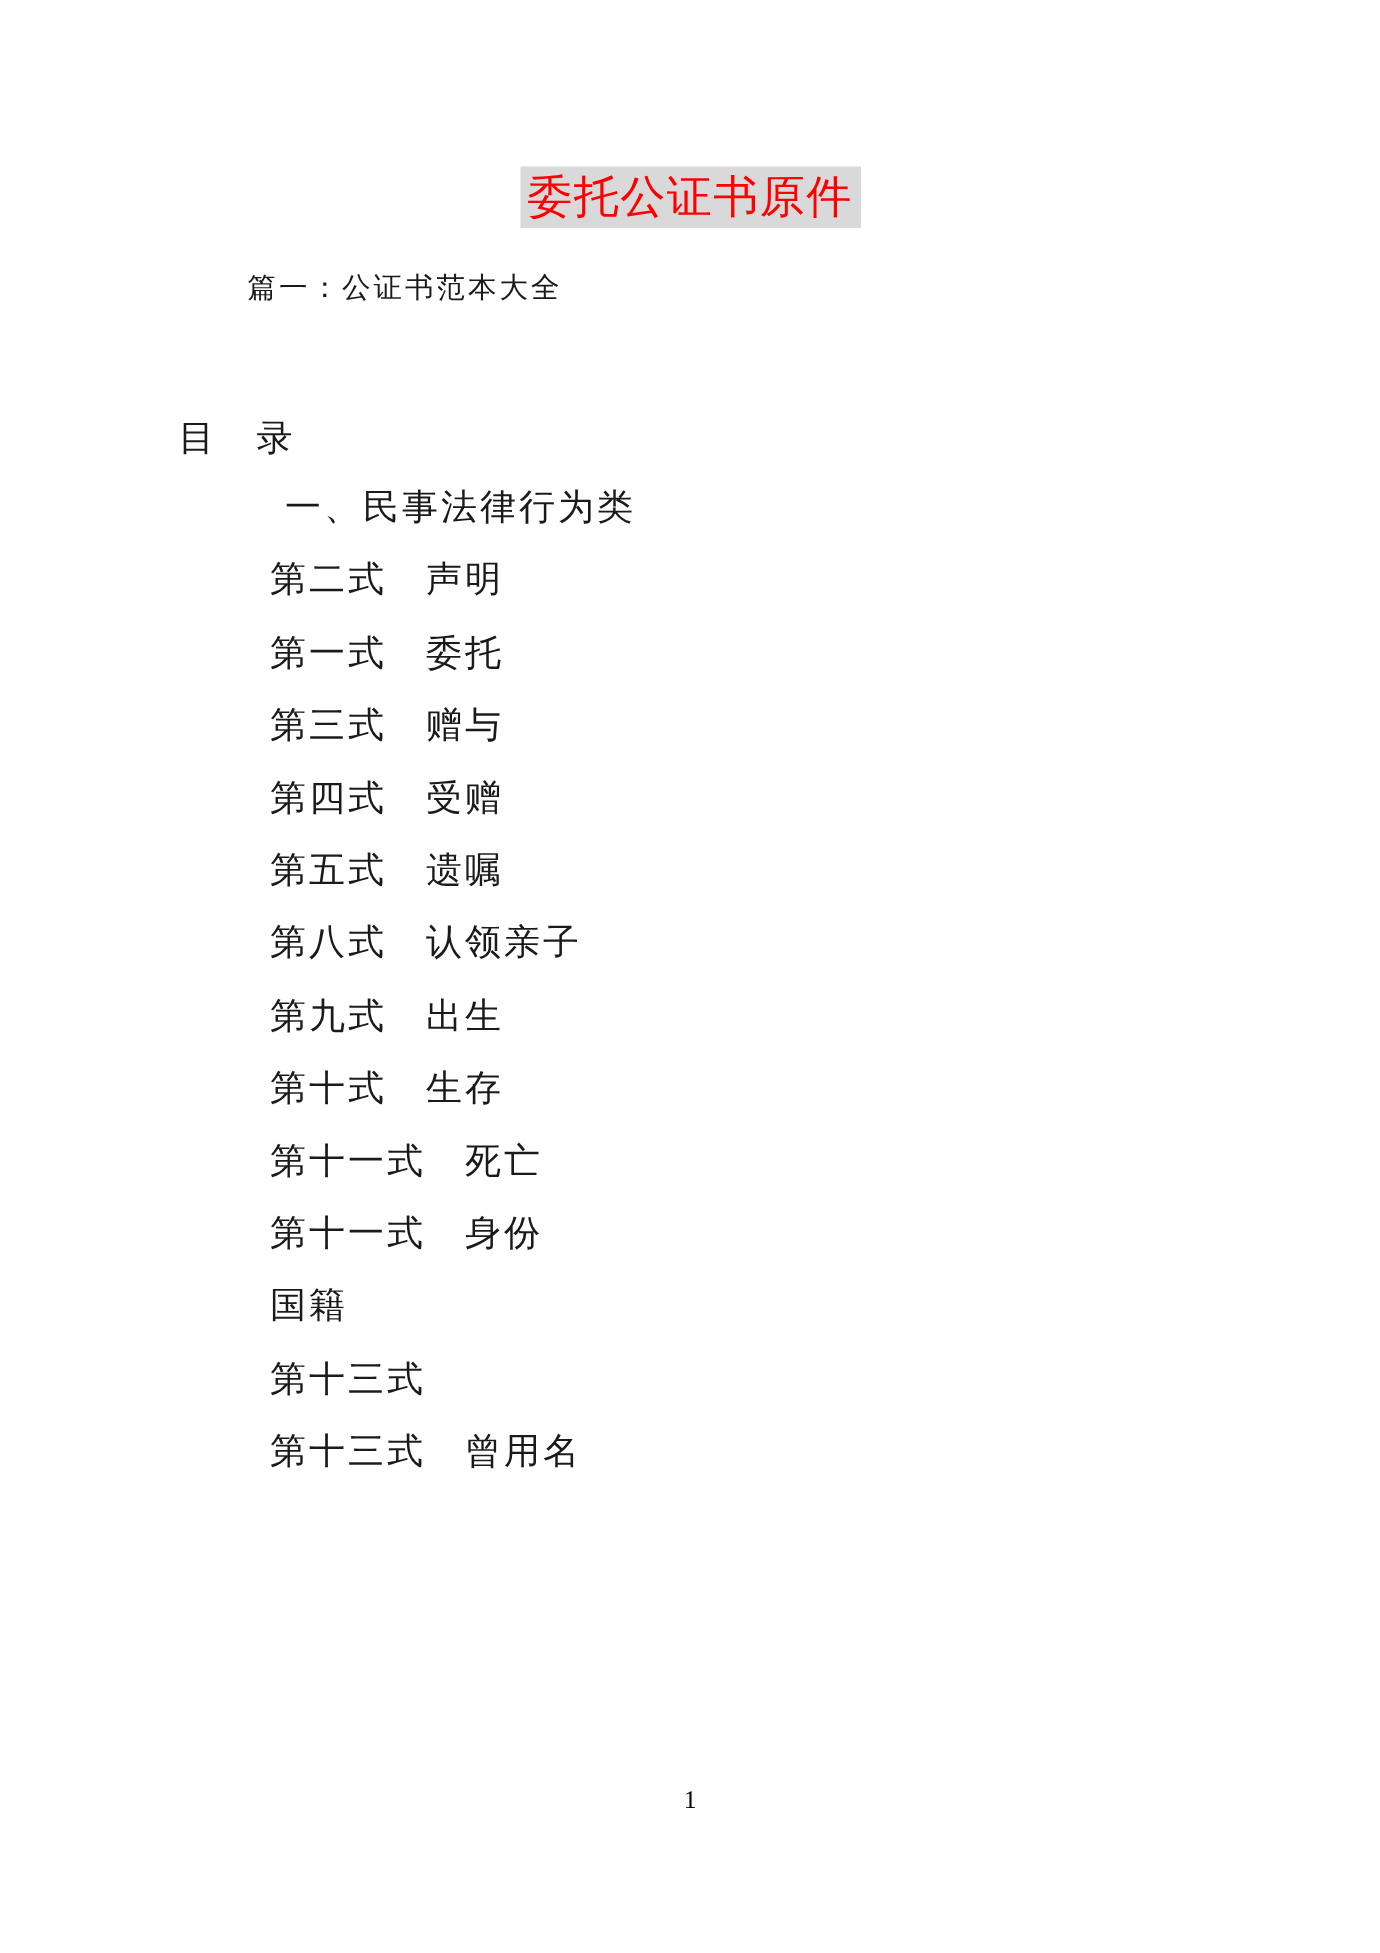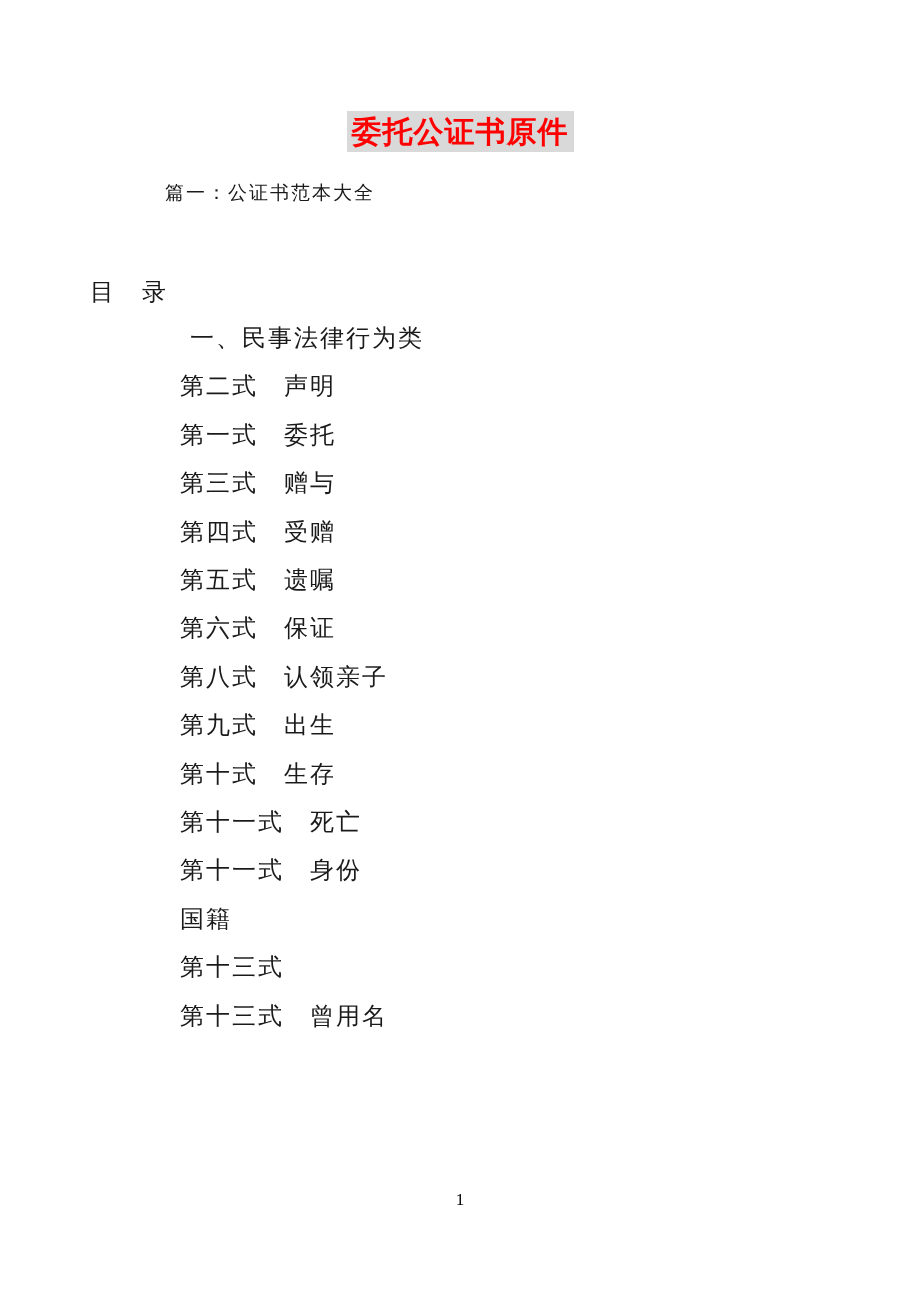--- a/index.html
+++ b/index.html
@@ -14,37 +14,37 @@
     background: #ffffff;
     font-family: "DejaVu Serif", "Liberation Serif", serif;
     color: #1a1a1a;
     overflow: hidden;
   }
   .doc-title {
     margin: 0;
     padding-top: 111px;
     text-align: center;
     font-size: 30px;
-    font-weight: bold;
+    font-weight: normal;
     line-height: 42px;
   }
   .doc-title .highlight {
     background: #d9d9d9;
     color: #ff0000;
     padding: 3px 5px;
     letter-spacing: 1px;
   }
   .subtitle {
     margin: 25px 0 0 165px;
     font-size: 19px;
     letter-spacing: 2px;
     line-height: 28px;
   }
   .toc-heading {
-    margin: 73px 0 0 90px;
+    margin: 73px 0 0 119px;
     font-size: 24px;
     letter-spacing: 2px;
     line-height: 26px;
   }
   .toc-list {
     margin-top: 9px;
   }
   .toc-line {
     font-size: 24px;
     line-height: 48.4px;
@@ -74,21 +74,20 @@
 
   <p class="toc-heading">目　录</p>
 
   <div class="toc-list" id="toc-list">
       <div class="toc-line section">一、民事法律行为类</div>
       <div class="toc-line item">第二式　声明</div>
       <div class="toc-line item">第一式　委托</div>
       <div class="toc-line item">第三式　赠与</div>
       <div class="toc-line item">第四式　受赠</div>
       <div class="toc-line item">第五式　遗嘱</div>
-      <div class="toc-line item">第六式　保证</div>
       <div class="toc-line item">第八式　认领亲子</div>
       <div class="toc-line item">第九式　出生</div>
       <div class="toc-line item">第十式　生存</div>
       <div class="toc-line item">第十一式　死亡</div>
       <div class="toc-line item">第十一式　身份</div>
       <div class="toc-line item">国籍</div>
       <div class="toc-line item">第十三式</div>
       <div class="toc-line item">第十三式　曾用名</div>
     </div>
 

